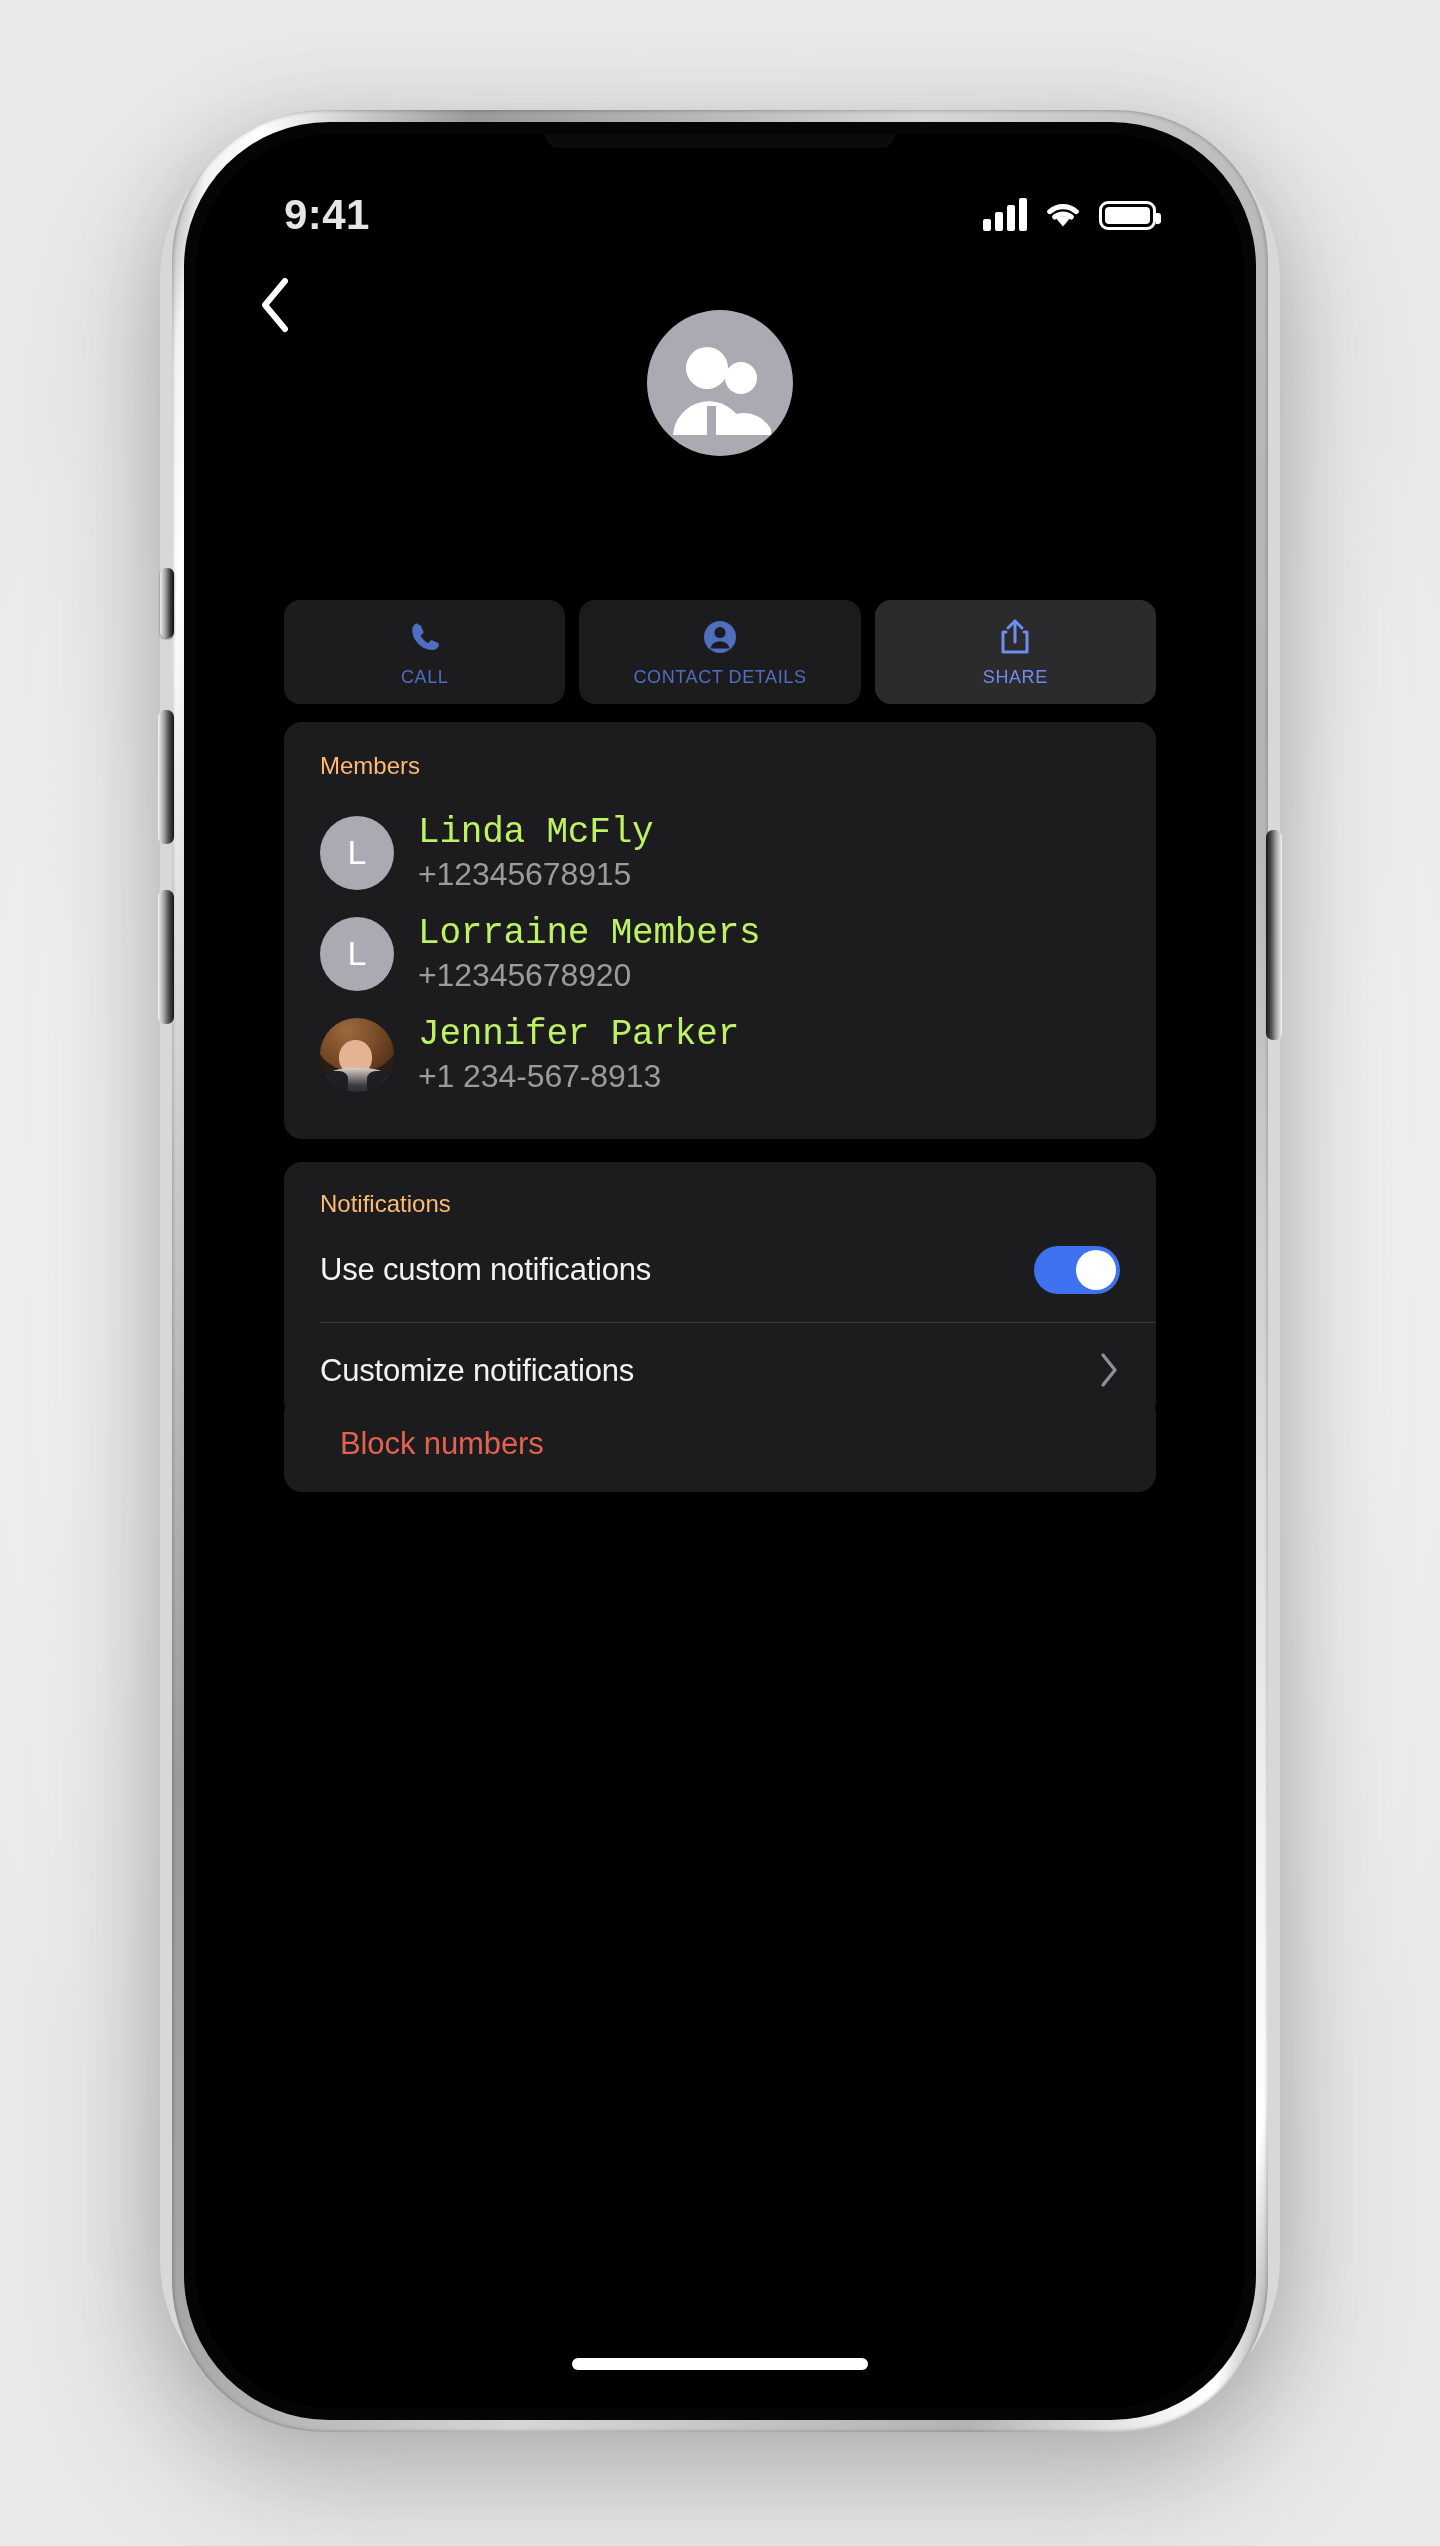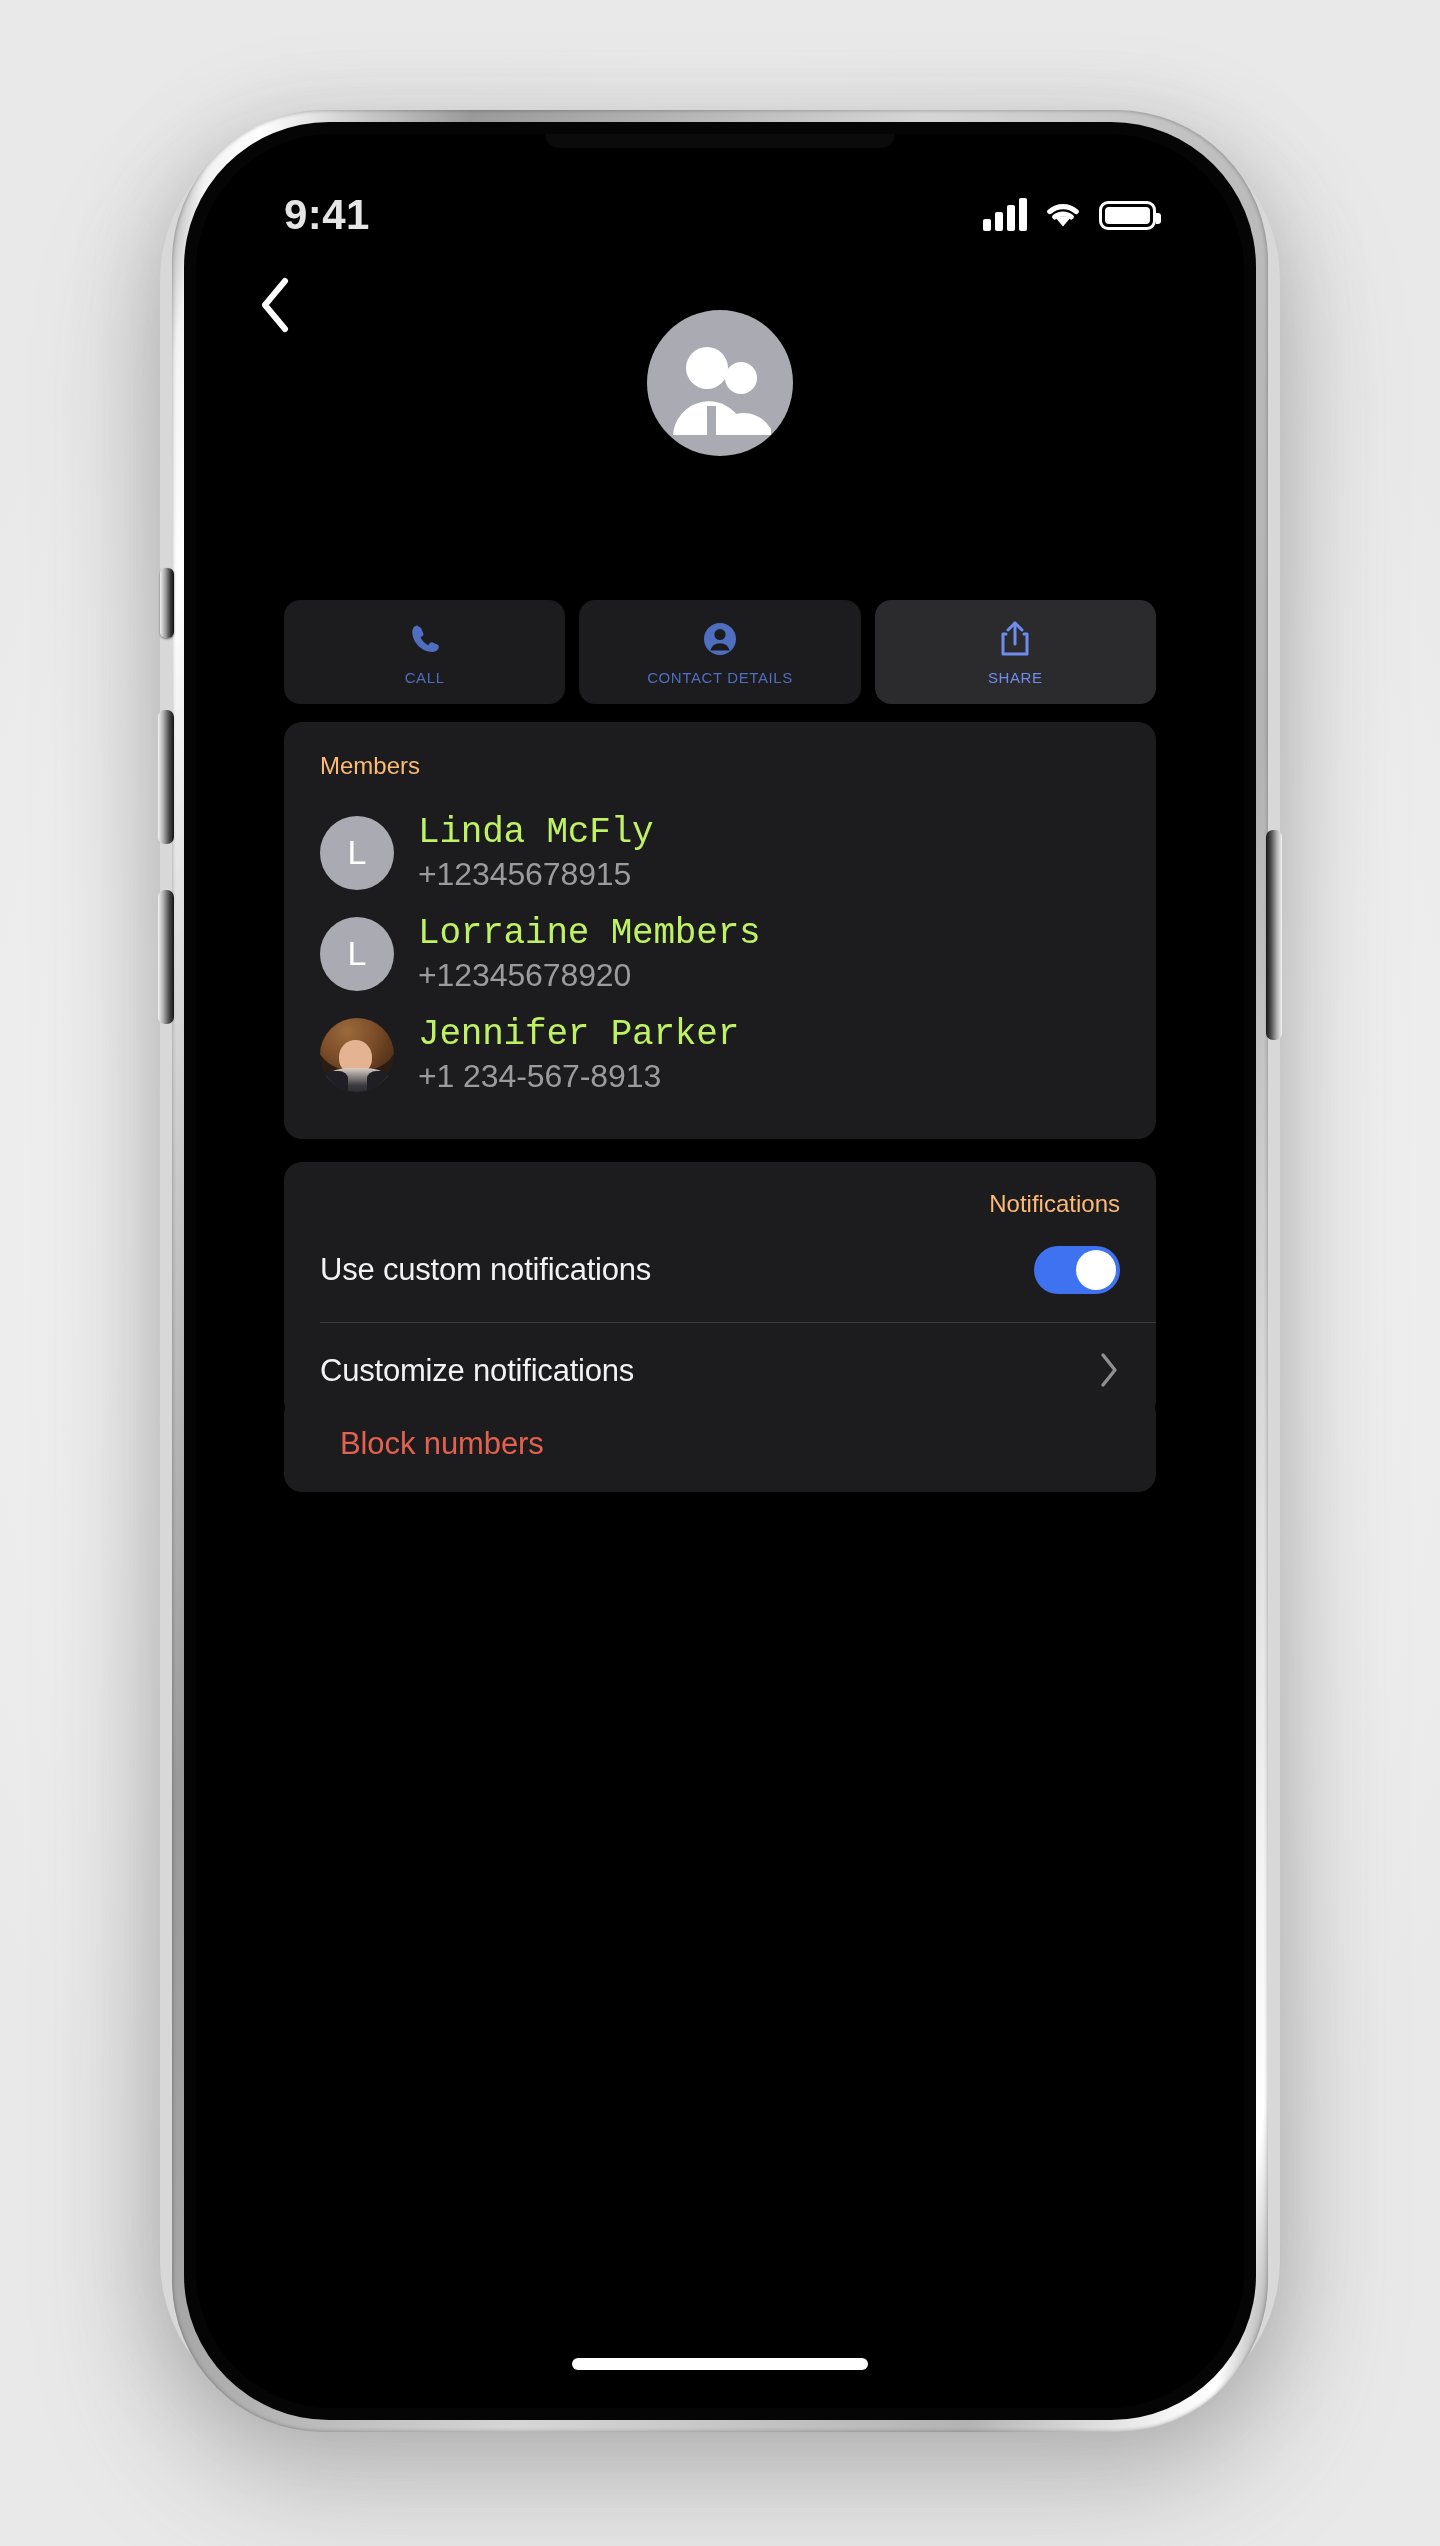--- a/index.html
+++ b/index.html
@@ -259,40 +259,40 @@
   .action-btn.pressed {
     background: #2b2b2d;
   }
   .action-icon {
     height: 40px;
     display: flex;
     align-items: center;
     justify-content: center;
   }
   .action-label {
-    font-size: 15px;
+    font-size: 18px;
     letter-spacing: 0.6px;
     color: #4f6ec0;
   }
   .action-btn.pressed .action-label {
     color: #6f8df0;
   }
 
   
   .card {
     position: absolute;
     left: 50%;
     transform: translateX(-50%);
     width: 872px;
     background: #1c1c1e;
     border-radius: 18px;
     box-sizing: border-box;
   }
   .card-members { top: 588px; padding: 30px 0 34px 0; }
-  .card-notifications { top: 1028px; text-align: right; }
+  .card-notifications { top: 1028px; }
   .card-block { top: 1262px; height: 96px; display: flex; align-items: center; }
 
   .card-section-label {
     color: #fdba74;
     font-size: 24px;
     padding: 0 36px;
   }
 
   .member-list {
     margin-top: 22px;

